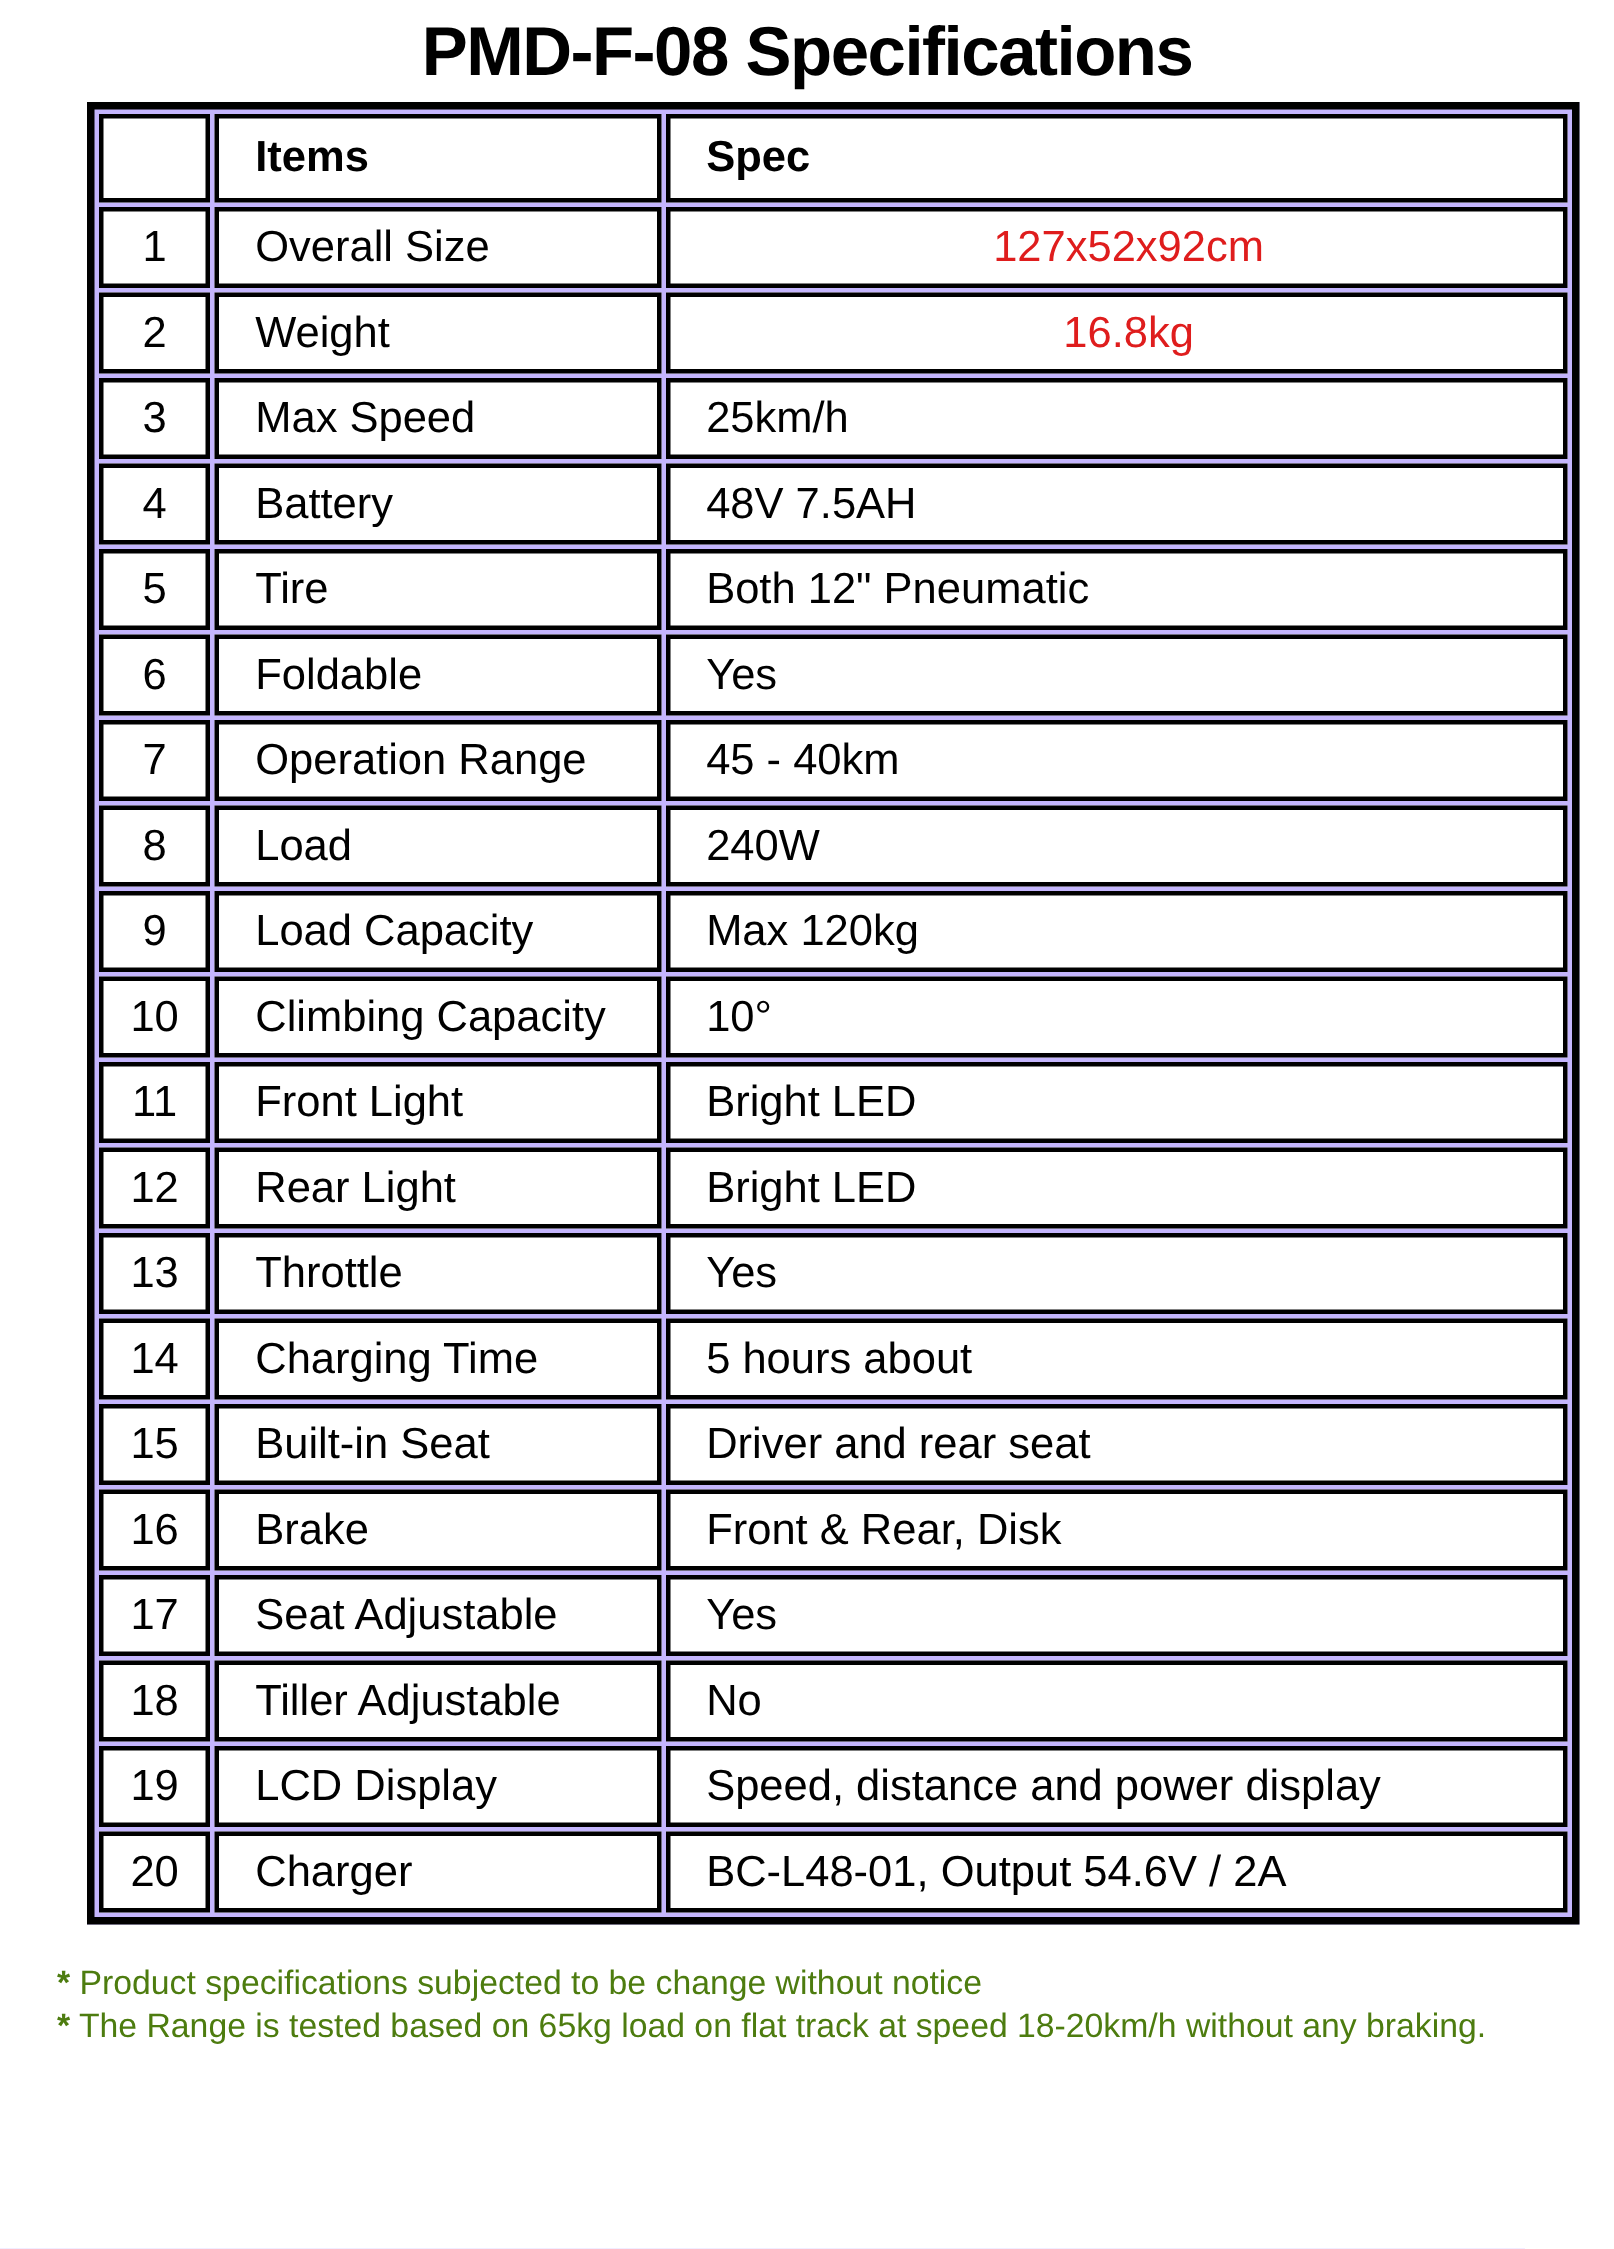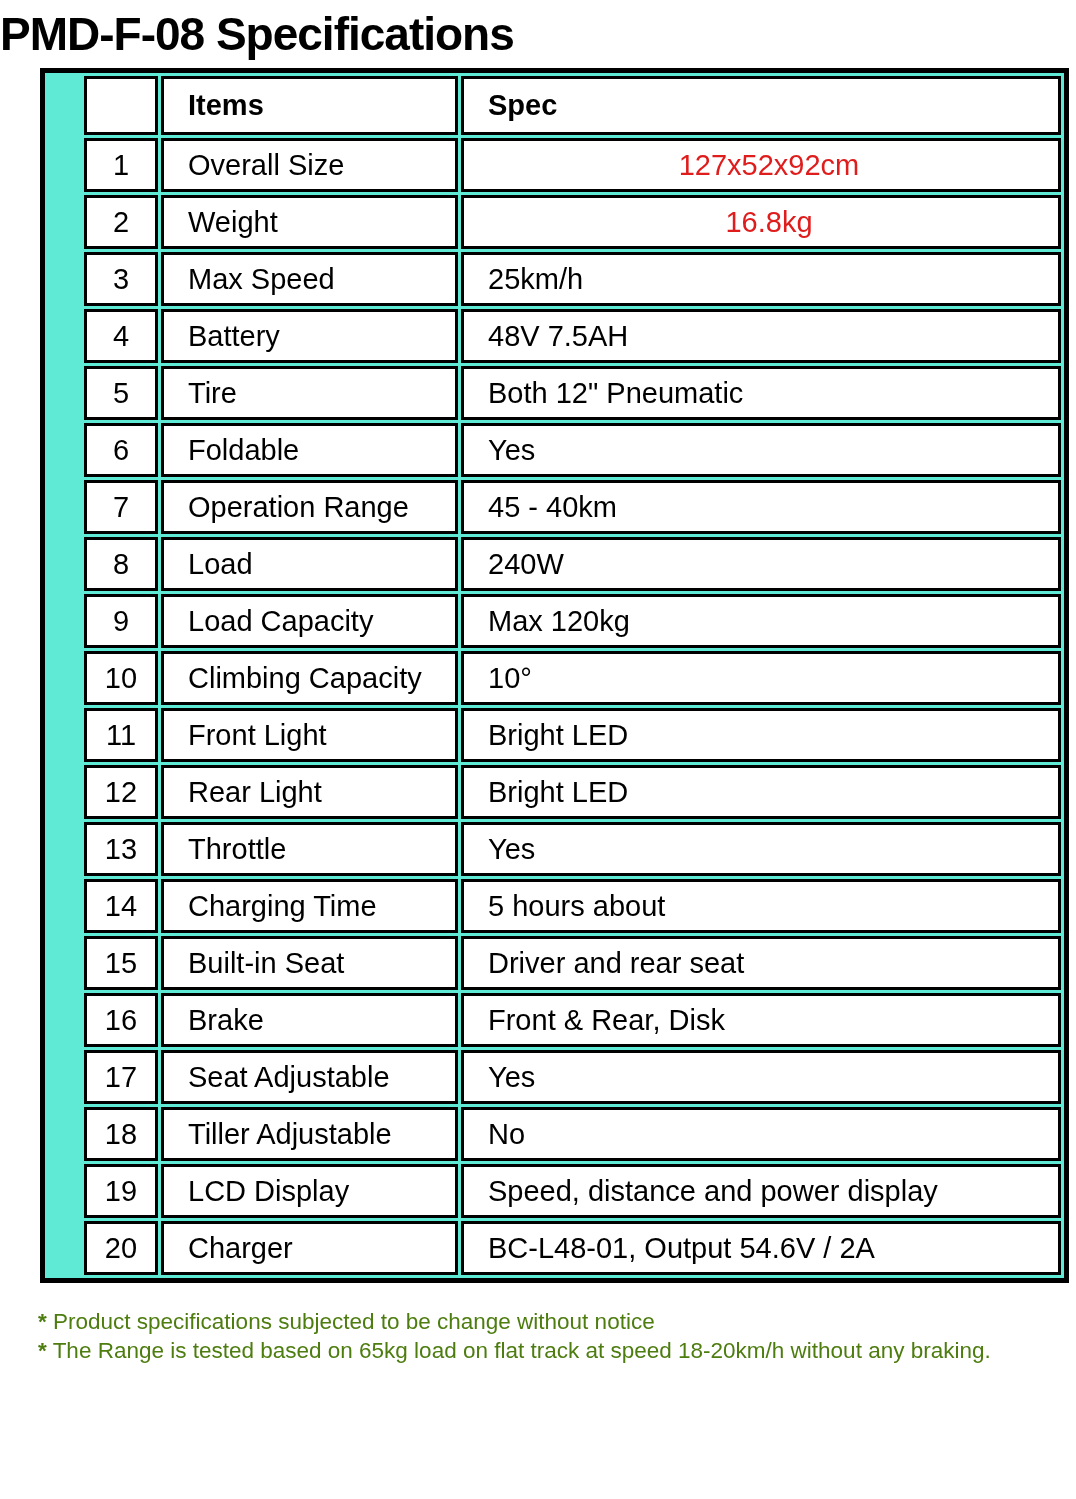--- a/index.html
+++ b/index.html
@@ -14,34 +14,34 @@
     -webkit-font-smoothing: antialiased;
   }
   .page {
     width: 1076px;
     min-height: 1499px;
     box-sizing: border-box;
     padding-top: 4px;
   }
   .title {
     margin: 4px 0 8px 0;
+    text-align: center;
     font-size: 46px;
     font-weight: 700;
     letter-spacing: -1px;
     line-height: 52px;
   }
   table.spec-table {
     border-collapse: separate;
     border-spacing: 3px;
     border: 5px solid #000000;
-    margin-left: 40px;
+    margin-left: 58px;
     width: 995px;
     table-layout: fixed;
-    background: #5eead4;
-    padding-left: 36px;
+    background: #c4b5fd;
   }
   .spec-table th,
   .spec-table td {
     border: 3px solid #000000;
     background: #ffffff;
     font-size: 29px;
     vertical-align: middle;
     text-align: left;
     padding: 0 8px 0 24px;
     overflow: hidden;

